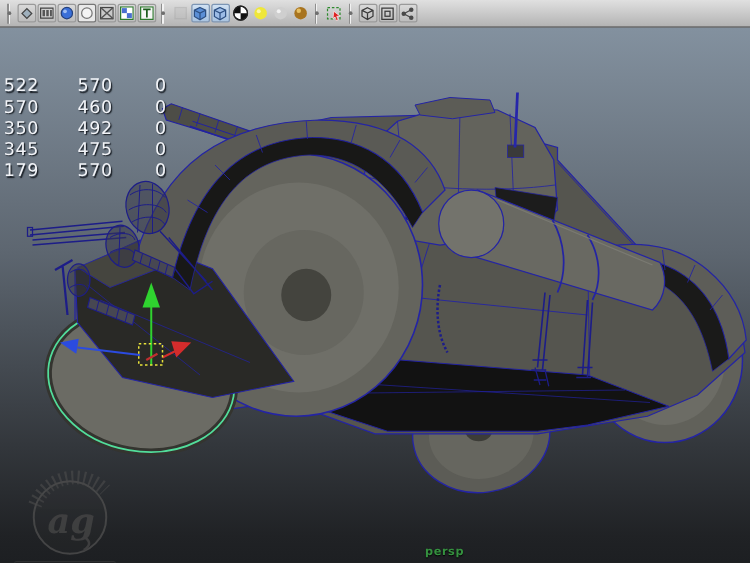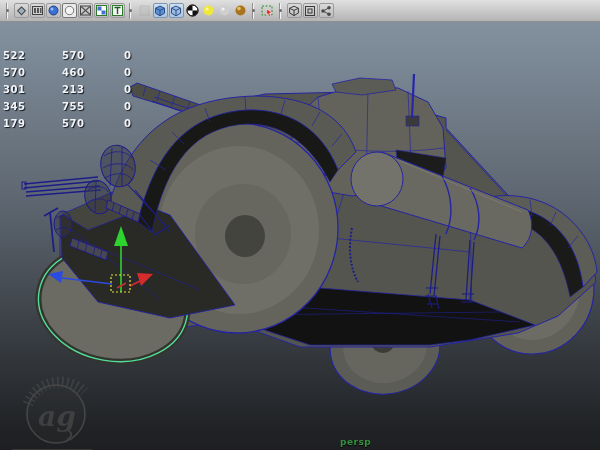--- a/index.html
+++ b/index.html
@@ -22,21 +22,21 @@
   .tsep::after{content:"";display:block;width:3px;height:3px;margin:6px 0 0 1px;border-radius:50%;background:#6e6e6e;}
 
   
   .viewport{position:absolute;left:0;top:22px;width:600px;height:428px;
     background:linear-gradient(#83919f,#5d6670 42%,#33373c 78%,#202225 95%,#1d1f22);}
   .scene{position:absolute;left:0;top:0;z-index:5;}
 
   
   .hud{position:absolute;left:0;top:24px;z-index:20;pointer-events:none;}
   .hud-row{position:relative;height:17px;width:200px;}
-  .hud-cell{position:absolute;top:4px;color:#f2f4f8;font-size:10px;font-weight:bold;
+  .hud-cell{position:absolute;top:15px;color:#f2f4f8;font-size:14px;font-weight:normal;
     text-shadow:1px 1px 1px rgba(10,14,20,.9);letter-spacing:.5px;}
   .c0{left:3px;}.c1{left:62px;}.c2{left:124px;}
 
   
   .cam-label{position:absolute;left:340px;bottom:3px;z-index:20;color:#35913f;
     font-size:9px;font-weight:bold;letter-spacing:.5px;text-shadow:0 1px 1px #000;}
 
   
   .watermark{position:absolute;left:8px;top:348px;z-index:15;opacity:.8;}
   .wm-caption{position:absolute;left:3px;top:79px;width:80px;height:17px;
@@ -362,27 +362,27 @@
       <span class="hud-cell c0">522</span>
       <span class="hud-cell c1">570</span>
       <span class="hud-cell c2">0</span>
     </div>
     <div class="hud-row">
       <span class="hud-cell c0">570</span>
       <span class="hud-cell c1">460</span>
       <span class="hud-cell c2">0</span>
     </div>
     <div class="hud-row">
-      <span class="hud-cell c0">301</span>
-      <span class="hud-cell c1">213</span>
+      <span class="hud-cell c0">350</span>
+      <span class="hud-cell c1">492</span>
       <span class="hud-cell c2">0</span>
     </div>
     <div class="hud-row">
       <span class="hud-cell c0">345</span>
-      <span class="hud-cell c1">755</span>
+      <span class="hud-cell c1">475</span>
       <span class="hud-cell c2">0</span>
     </div>
     <div class="hud-row">
       <span class="hud-cell c0">179</span>
       <span class="hud-cell c1">570</span>
       <span class="hud-cell c2">0</span>
     </div>
   </div>
 
   <div class="cam-label">persp</div>

